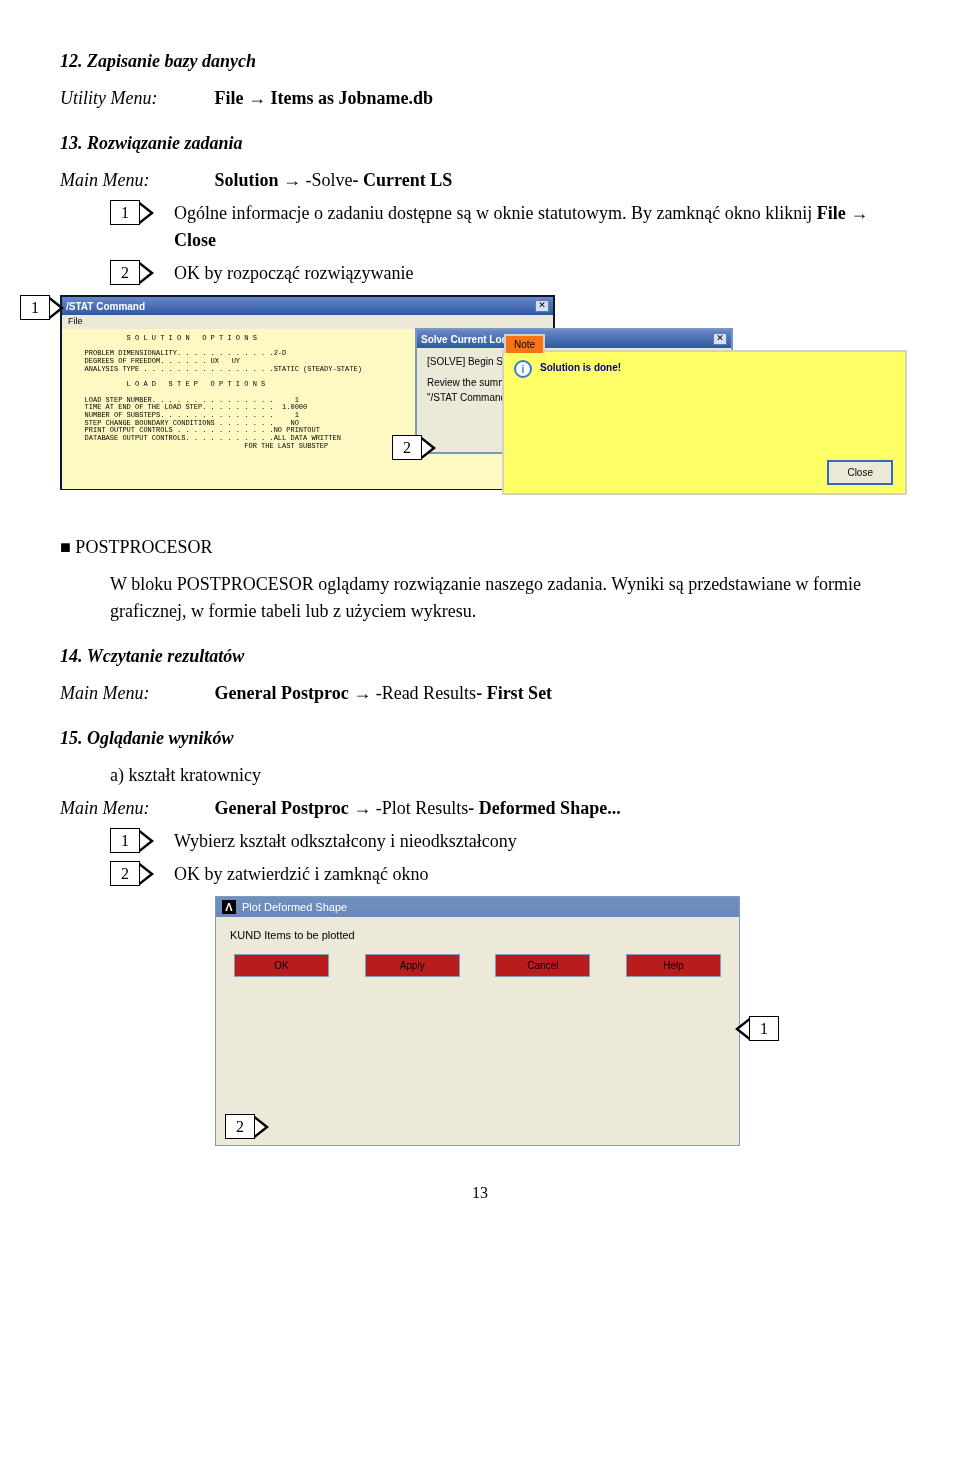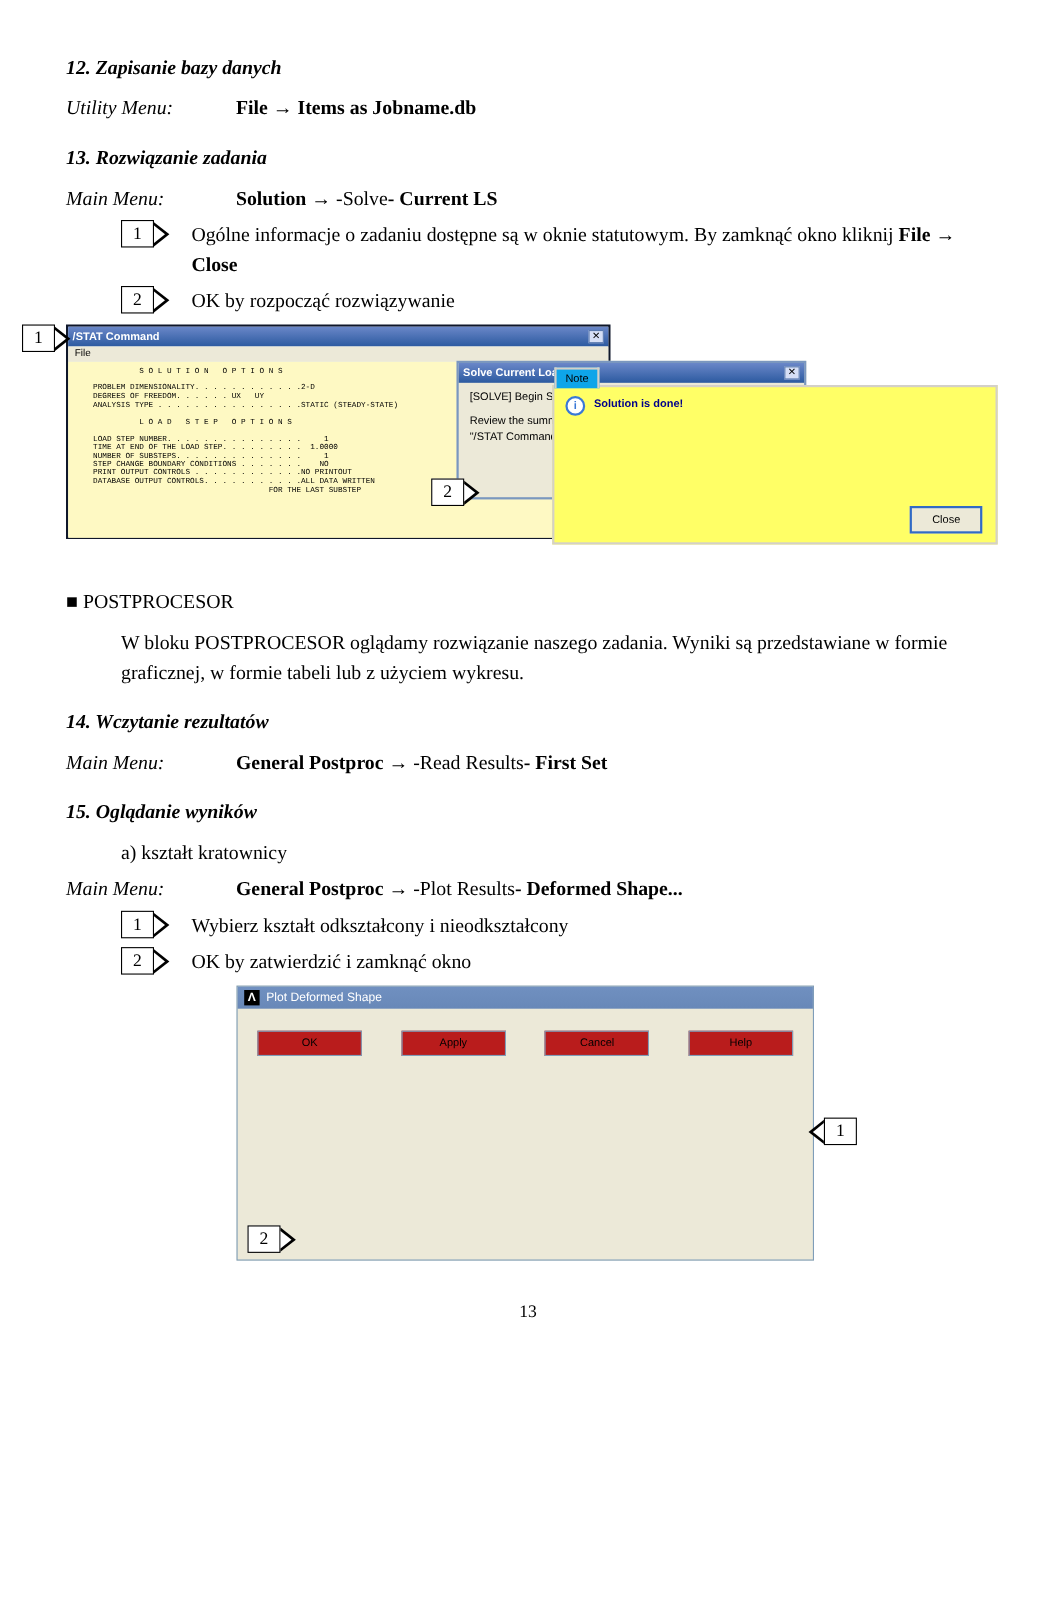--- a/index.html
+++ b/index.html
@@ -119,21 +119,21 @@
     width: 405px; height: 145px;
     background: #ffff66;
     border: 2px solid #d4d0c8;
     font-family: Tahoma, sans-serif;
     font-size: 10px;
   }
   .note .tab {
     position: absolute; top: -18px; left: 0;
     border: 2px solid #d4d0c8;
     border-bottom: none;
-    background: #0ea5e9;
+    background: #f97316;
     padding: 1px 8px;
     color: #000;
   }
   .note .content { padding: 8px 10px; color: darkblue; display: flex; gap: 8px; }
   .note .ico {
     width: 18px; height: 18px; border-radius: 50%;
     background: #fff; border: 2px solid #3a78d6; color: #3a78d6;
     font-weight: bold; display: flex; align-items: center; justify-content: center;
   }
   .note .closebtn {
@@ -299,20 +299,21 @@
   <span class="step-text">OK by zatwierdzić i zamknąć okno</span>
 </div>
 
 <div class="plot-wrap">
   <div class="plot-dlg">
     <div class="titlebar">
       <span class="lambda">Λ</span>
       <span>Plot Deformed Shape</span>
     </div>
     <div class="plot-body">
+      <div>KUND   Items to be plotted</div>
     </div>
     <div class="plot-btnrow">
       <div class="btn">OK</div>
       <div class="btn">Apply</div>
       <div class="btn">Cancel</div>
       <div class="btn">Help</div>
     </div>
   </div>
 
   <span class="callout callout-float" style="left:520px; top:120px; transform: scaleX(-1);">

